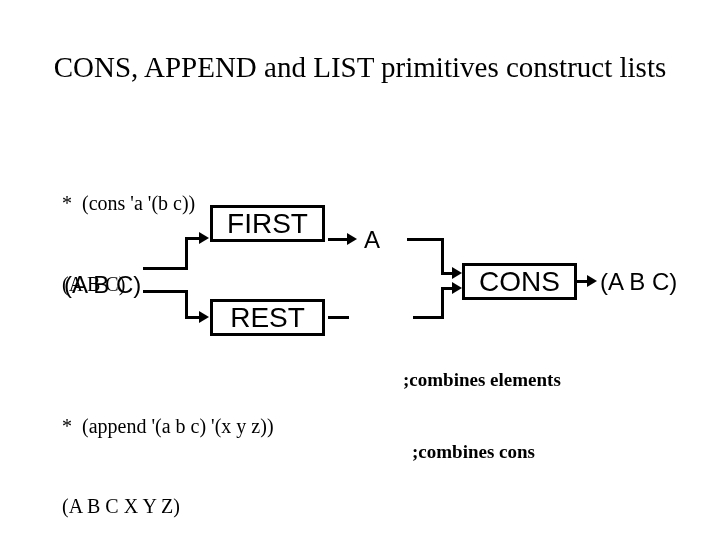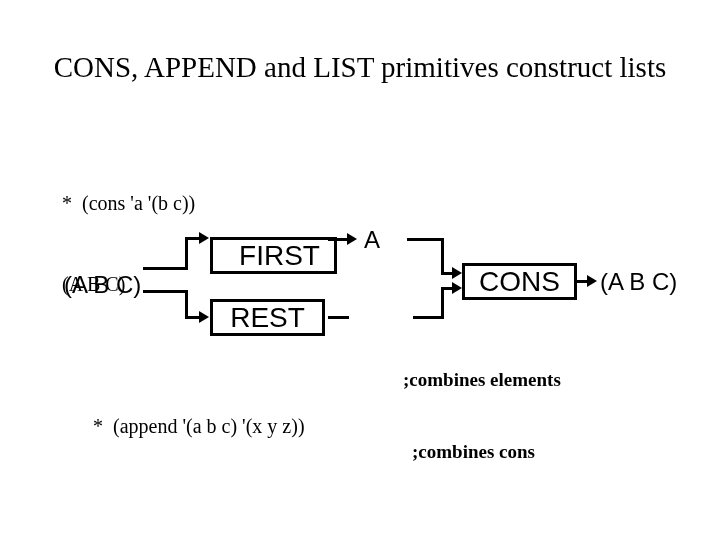--- a/index.html
+++ b/index.html
@@ -18,21 +18,21 @@
     text-align: center;
     font-size: 29px;
     white-space: pre;
   }
   .codeblock {
     position: absolute;
     font-size: 20px;
     white-space: pre;
   }
   .codeblock div { height: 35px; line-height: 35px; }
-  #codeblock-bottom div { height: 34px; line-height: 34px; margin-left: 31px; }
+  #codeblock-bottom div { height: 34px; line-height: 34px; }
   .comment {
     position: absolute;
     font-size: 19px;
     font-weight: bold;
     white-space: pre;
   }
   .dbox {
     position: absolute;
     border: 3px solid #000000;
     background: #ffffff;
@@ -76,21 +76,21 @@
   <div class="hline" style="left:143px; top:267px; width:45px;"></div>
   <div class="vline" style="left:185px; top:237px; height:33px;"></div>
   <div class="hline" style="left:185px; top:237px; width:16px;"></div>
   <div class="arrow-right" style="left:199px; top:232px;"></div>
 
   <div class="hline" style="left:143px; top:290px; width:45px;"></div>
   <div class="vline" style="left:185px; top:290px; height:29px;"></div>
   <div class="hline" style="left:185px; top:316px; width:16px;"></div>
   <div class="arrow-right" style="left:199px; top:311px;"></div>
 
-  <div class="dbox" style="left:210px; top:237px; width:109px; height:31px;padding-left:12px;">
+  <div class="dbox" style="left:210px; top:205px; width:109px; height:31px;">
     <span>FIRST</span>
   </div>
 
   <div class="dbox" style="left:210px; top:299px; width:109px; height:31px;">
     <span>REST</span>
   </div>
 
   <div class="hline" style="left:328px; top:238px; width:20px;"></div>
   <div class="arrow-right" style="left:347px; top:233px;"></div>
   <div class="dlabel" style="left:364px; top:226px;">A</div>
@@ -109,20 +109,21 @@
   <div class="dbox" style="left:462px; top:263px; width:109px; height:31px;align-items:center;">
     <span>CONS</span>
   </div>
 
   <div class="hline" style="left:577px; top:280px; width:11px;"></div>
   <div class="arrow-right" style="left:587px; top:275px;"></div>
   <div class="dlabel" style="left:600px; top:268px;">(A B C)</div>
 
   <div class="codeblock" id="codeblock-bottom" style="left:62px; top:363px;">
     <div>*  (append '(a b c) '(x y z))</div>
+    <div>(A B C X Y Z)</div>
     
     
   </div>
 
   <div class="comment" style="left:403px; top:369px;text-align:right;">;combines elements</div>
   <div class="comment" style="left:412px; top:441px;">;combines cons</div>
 
 </div>
 
 </body></html>

